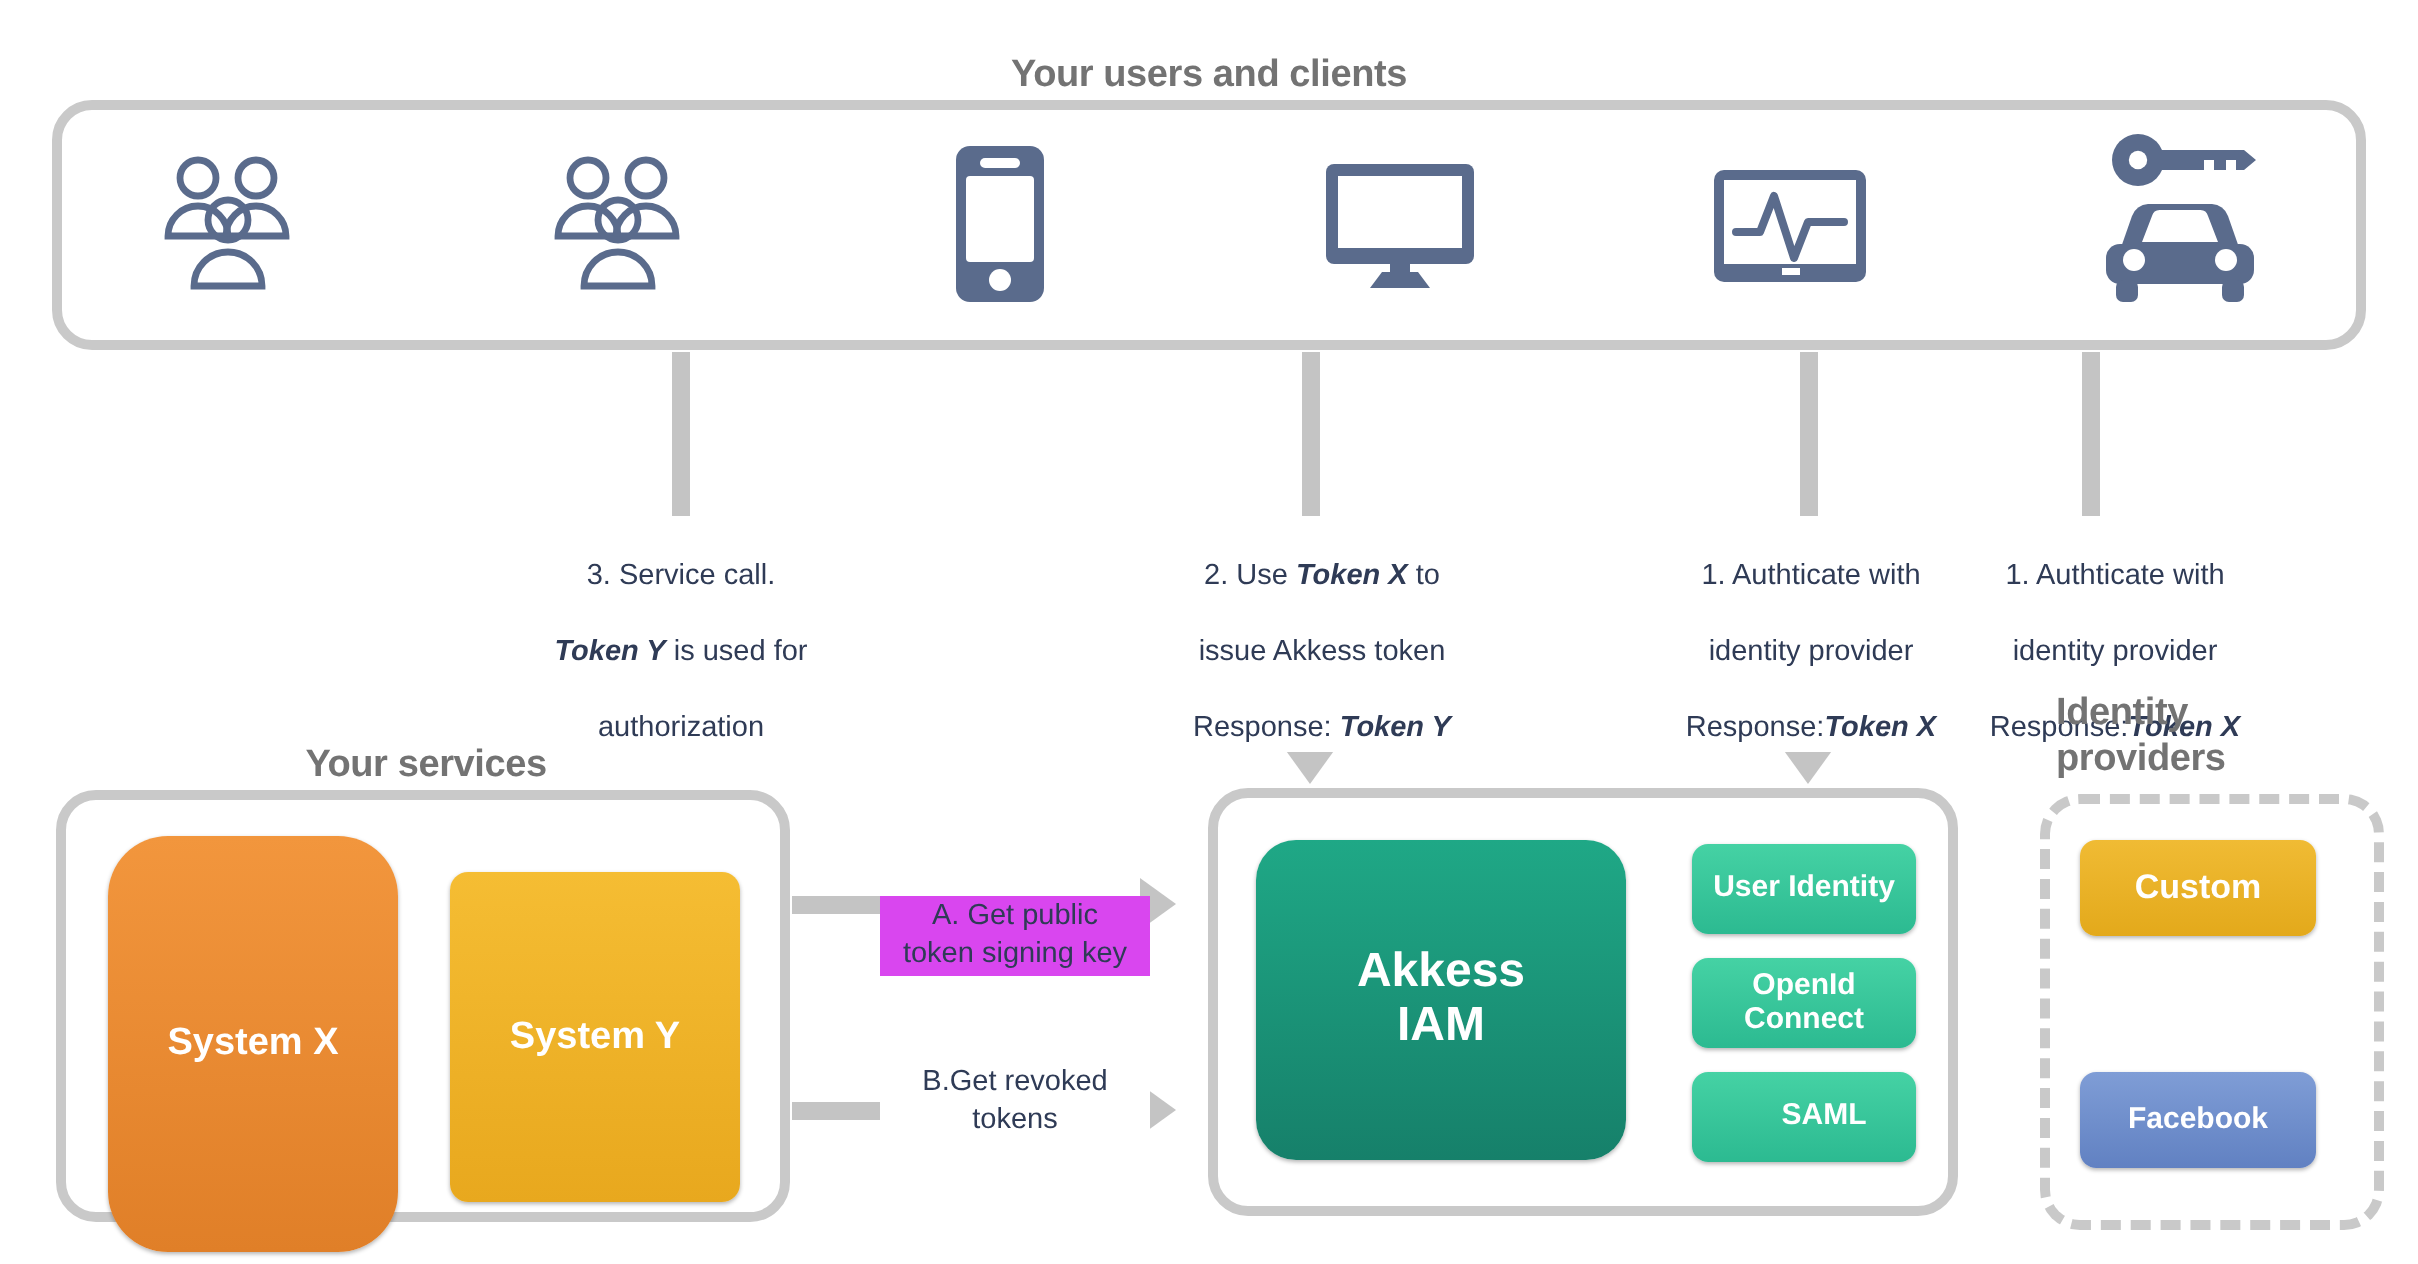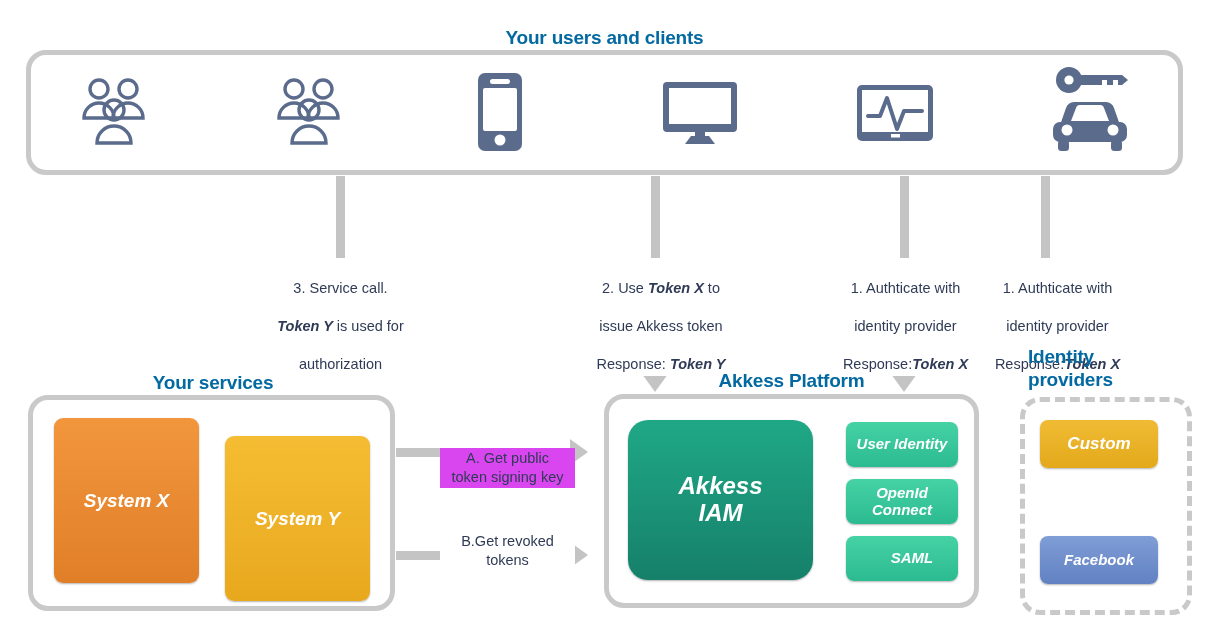--- a/index.html
+++ b/index.html
@@ -8,21 +8,21 @@
     background: #ffffff;
     font-family: "Liberation Sans", sans-serif;
     overflow: hidden;
   }
   #stage { position: relative; width: 1209px; height: 632px; }
 
   .abs { position: absolute; }
 
   
   .section-title {
-    color: #0369a1;
+    color: #737373;
     font-weight: bold;
     font-size: 19px;
     text-align: center;
     line-height: 23px;
     letter-spacing: -0.2px;
     white-space: pre-line;
   }
 
   
   .panel {
@@ -79,21 +79,20 @@
     display: flex;
     align-items: center;
     justify-content: center;
     text-align: center;
     color: #ffffff;
     font-weight: bold;
     border-radius: 9px;
     box-shadow: 0 1px 2px rgba(0,0,0,0.30);
     white-space: pre-line;
     line-height: 1.12;
-    font-style: italic;
   }
   .block.orange { background: linear-gradient(180deg,#f2963d 0%, #e07f28 100%); font-size: 19px; }
   .block.amber  { background: linear-gradient(180deg,#f5bd33 0%, #e8a81e 100%); font-size: 19px; margin-top: 18px; }
   .block.teal   { background: linear-gradient(180deg,#1fa886 0%, #16806a 100%); font-size: 24px; border-radius: 20px; }
   .block.mint   { background: linear-gradient(180deg,#45d2a4 0%, #2cba91 100%); font-size: 15px; border-radius: 8px; }
   .block.gold   { background: linear-gradient(180deg,#f0bb34 0%, #e3a91b 100%); font-size: 17px; border-radius: 8px; }
   .block.blue   { background: linear-gradient(180deg,#7f9dd6 0%, #6181c2 100%); font-size: 15px; border-radius: 8px; }
 </style>
 </head>
 <body>
@@ -205,28 +204,27 @@
   </div>
 
   <div class="abs flow-label" style="left:970px; top:258px; width:175px; background:#fff; padding:2px 0;">
     <span>1. Authticate with</span><br>
     <span>identity provider</span><br>
     <span>Response:</span><b>Token X</b>
   </div>
 
   <div class="abs section-title" style="left:28px; top:371px; width:370px;">Your services</div>
 
-  <div class="abs section-title" style="left:604px; top:369px; width:375px;">Akkess Platform</div>
 
   <div class="abs section-title" style="left:1028px; top:345px; width:165px; text-align:left;">Identity
 providers</div>
 
   <div class="abs panel" style="left:28px; top:395px; width:367px; height:216px;"></div>
 
-  <div class="abs block orange" style="left:54px; top:418px; width:145px; height:165px;">System X</div>
+  <div class="abs block orange" style="left:54px; top:418px; width:145px; height:208px;border-radius:30px;">System X</div>
 
   <div class="abs block amber" style="left:225px; top:418px; width:145px; height:165px;">System Y</div>
 
   <div class="abs hline" style="left:396px; top:448px; width:175px;"></div>
   <div class="abs hhead" style="left:570px; top:439px;"></div>
   <div class="abs edge-label" style="left:440px; top:448px; width:135px; background:#d946ef; padding:1px 0;">A. Get public
 token signing key</div>
 
   <div class="abs hline" style="left:396px; top:551px; width:175px;"></div>
   <div class="abs hhead" style="left:570px; top:542px;"></div>

